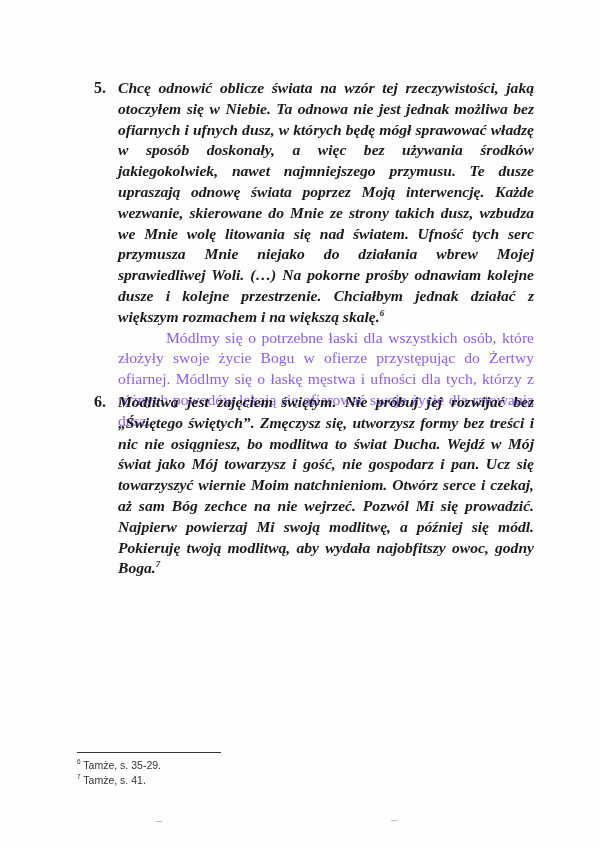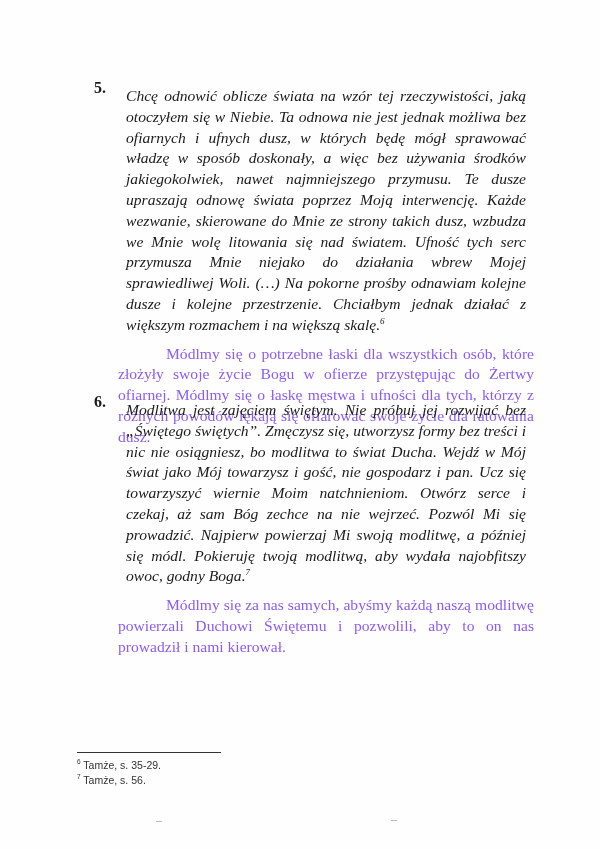--- a/index.html
+++ b/index.html
@@ -1,21 +1,21 @@
 <!DOCTYPE html>
 <html><head>
 <meta charset="utf-8">
 <style>
   html, body { margin: 0; padding: 0; background: #ffffff; }
   body { width: 600px; height: 849px; position: relative; overflow: hidden; }
   .page { position: absolute; left: 0; top: 0; width: 600px; height: 849px; background: #fefefe; }
   .item { position: absolute; left: 94px; width: 440px; color: #1a1a1a; font-family: "Liberation Serif", serif; }
   .item .num { position: absolute; left: 0; top: 0; font-weight: bold; font-size: 16px; line-height: 20.8px; }
   .item .body { margin-left: 24px; }
-  .quote { font-style: italic; font-weight: normal; font-size: 15.6px; line-height: 20.8px; text-align: justify; margin: 8px; }
+  .quote { font-style: italic; font-weight: bold; font-size: 15.6px; line-height: 20.8px; text-align: justify; margin: 0; }
   .quote sup { font-size: 9px; line-height: 0; }
   .prayer { font-size: 15.6px; line-height: 20.8px; text-align: justify; text-indent: 48px; margin: 0; color: #8b5cf6; }
   #item5 { top: 78px; }
   #item6 { top: 392px; }
   .fn-rule { position: absolute; left: 77px; top: 752px; width: 144px; height: 1px; background: #333; }
   .footnotes { position: absolute; left: 77px; top: 756px; font-family: "Liberation Sans", sans-serif; font-size: 10.5px; line-height: 12.5px; color: #333; }
   .footnotes sup { font-size: 6.5px; }
   .mark { position: absolute; height: 1px; width: 6px; background: #bbb; }
 </style>
 </head>
@@ -28,25 +28,24 @@
     <div class="body">
       <p class="quote"><span>Chcę odnowić oblicze świata na wzór tej rzeczywistości, jaką otoczyłem się w Niebie. Ta odnowa nie jest jednak możliwa bez ofiarnych i ufnych dusz, w których będę mógł sprawować władzę w sposób doskonały, a więc bez używania środków jakiegokolwiek, nawet najmniejszego przymusu. Te dusze upraszają odnowę świata poprzez Moją interwencję. Każde wezwanie, skierowane do Mnie ze strony takich dusz, wzbudza we Mnie wolę litowania się nad światem. Ufność tych serc przymusza Mnie niejako do działania wbrew Mojej sprawiedliwej Woli. (…) Na pokorne prośby odnawiam kolejne dusze i kolejne przestrzenie. Chciałbym jednak działać z większym rozmachem i na większą skalę.</span><sup>6</sup></p>
       <p class="prayer">Módlmy się o potrzebne łaski dla wszystkich osób, które złożyły swoje życie Bogu w ofierze przystępując do Żertwy ofiarnej. Módlmy się o łaskę męstwa i ufności dla tych, którzy z różnych powodów lękają się ofiarować swoje życie dla ratowania dusz.</p>
     </div>
   </div>
 
   <div class="item" id="item6">
     <span class="num">6.</span>
     <div class="body">
       <p class="quote"><span>Modlitwa jest zajęciem świętym. Nie próbuj jej rozwijać bez „Świętego świętych”. Zmęczysz się, utworzysz formy bez treści i nic nie osiągniesz, bo modlitwa to świat Ducha. Wejdź w Mój świat jako Mój towarzysz i gość, nie gospodarz i pan. Ucz się towarzyszyć wiernie Moim natchnieniom. Otwórz serce i czekaj, aż sam Bóg zechce na nie wejrzeć. Pozwól Mi się prowadzić. Najpierw powierzaj Mi swoją modlitwę, a później się módl. Pokieruję twoją modlitwą, aby wydała najobfitszy owoc, godny Boga.</span><sup>7</sup></p>
-      <p class="prayer">Módlmy się za nas samych, abyśmy każdą naszą modlitwę powierzali Duchowi Świętemu i pozwolili, aby to on nas prowadził i nami kierował.</p>
     </div>
   </div>
 
   <div class="fn-rule"></div>
   <div class="footnotes">
     <div><sup>6</sup> <span>Tamże, s. 35-29.</span></div>
-    <div><sup>7</sup> <span>Tamże, s. 56.</span></div>
+    <div><sup>7</sup> <span>Tamże, s. 41.</span></div>
   </div>
 
   <div class="mark" style="left:156px; top:821px;"></div>
   <div class="mark" style="left:391px; top:820px;"></div>
 </div>
 
 </body></html>

